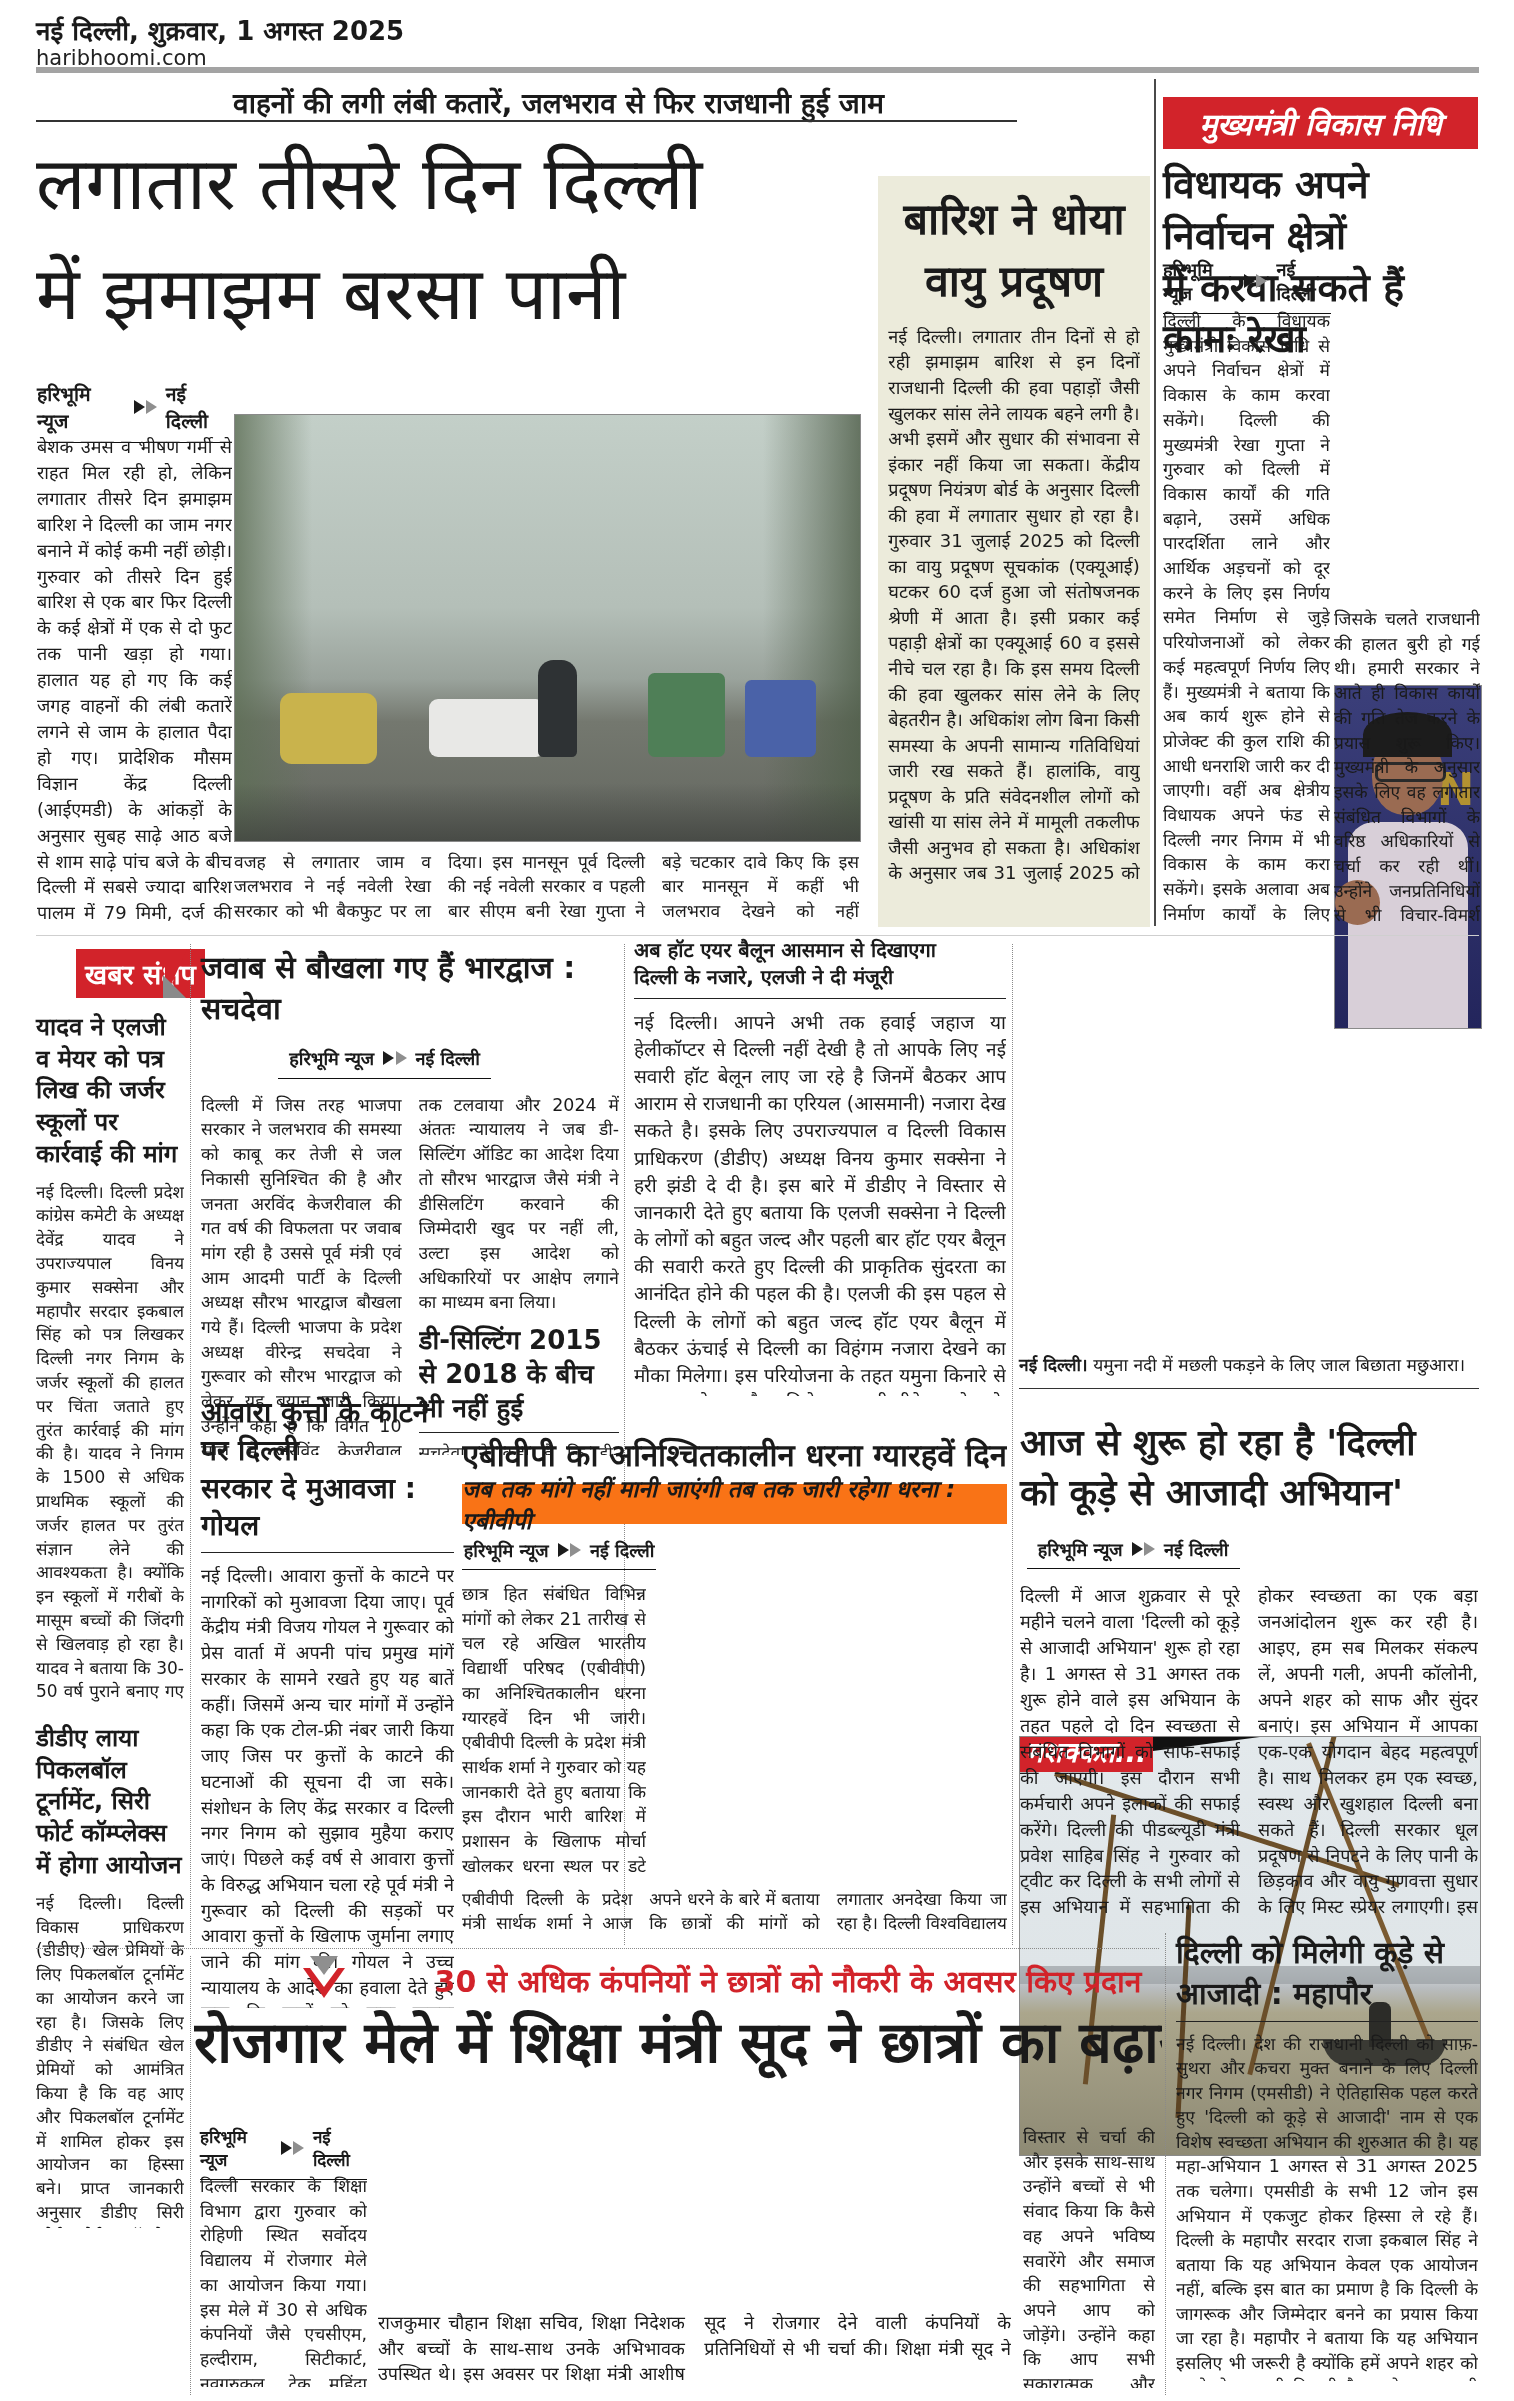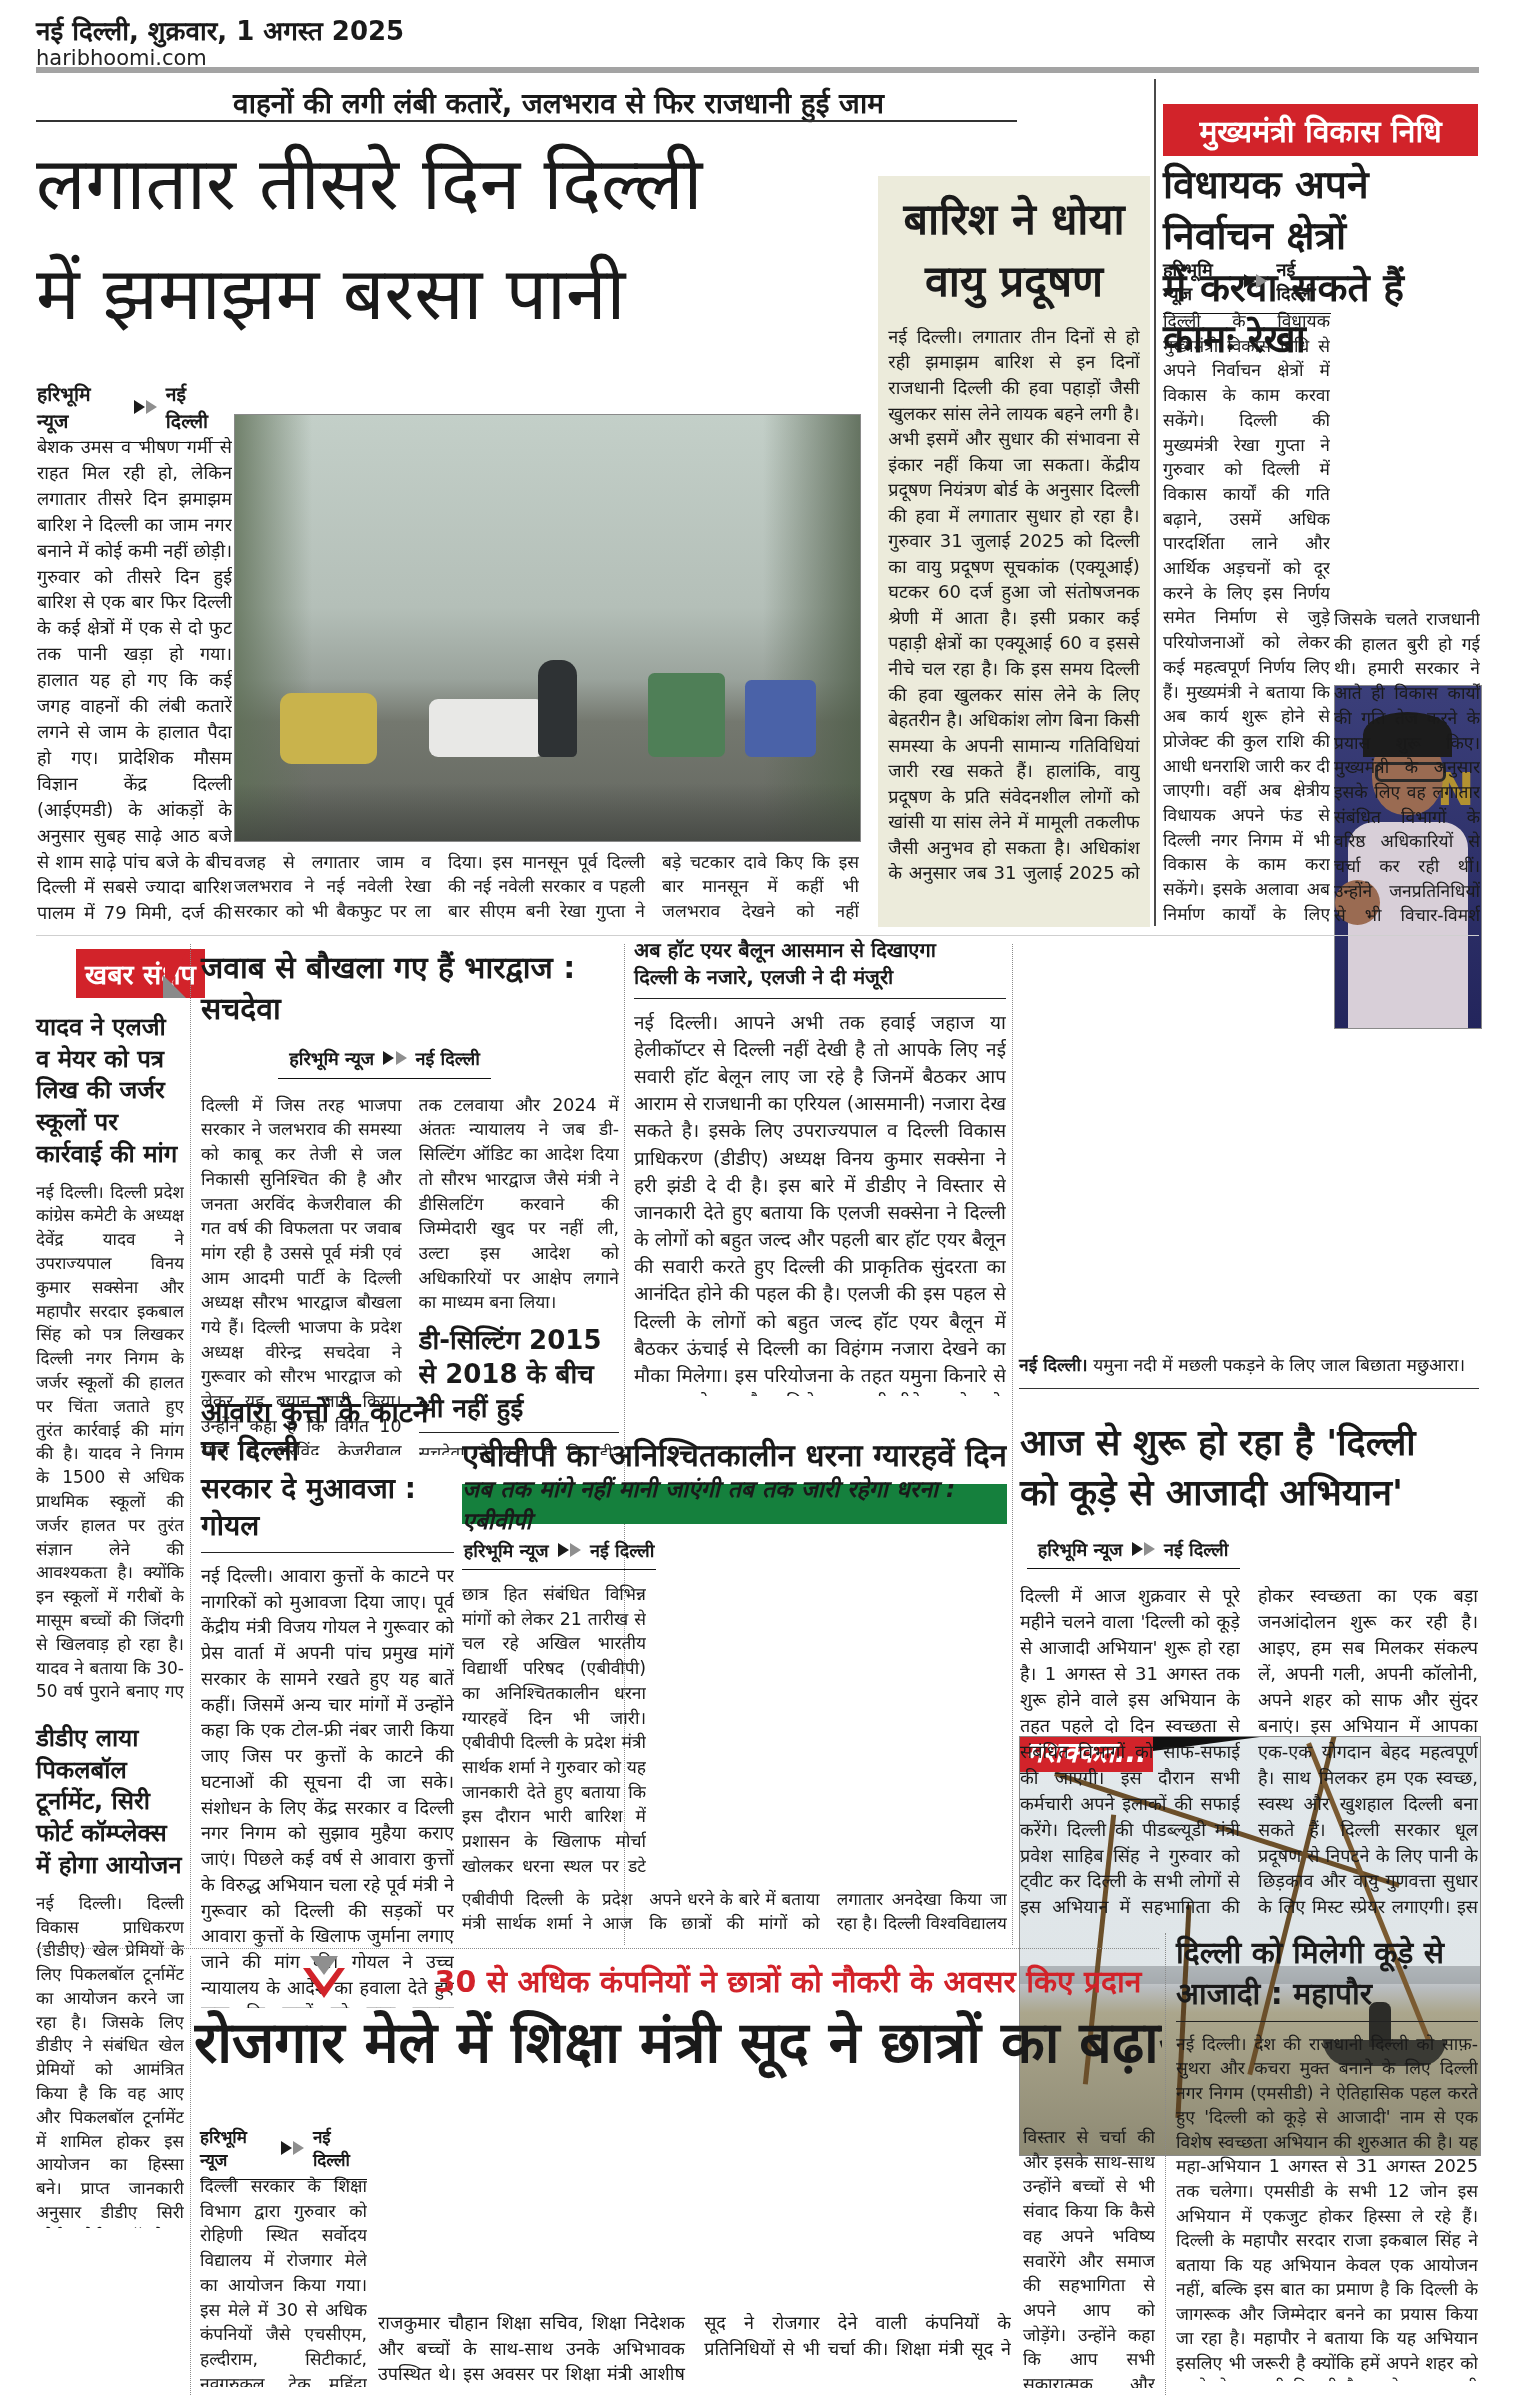--- a/index.html
+++ b/index.html
@@ -67,21 +67,21 @@
   <div class="abs" style="left:878px;top:176px;width:272px;height:751px;background:#ecebdb;padding:11.6px 10.3px;box-sizing:border-box;overflow:hidden;">
     <div style="text-align:center;font-size:43px;font-weight:bold;line-height:1.45;">
       <div>बारिश ने धोया</div>
       <div>वायु प्रदूषण</div>
     </div>
     <div class="jt" style="margin-top:11.6px;font-size:18px;line-height:1.42;height:562px;">नई दिल्ली। लगातार तीन दिनों से हो रही झमाझम बारिश से इन दिनों राजधानी दिल्ली की हवा पहाड़ों जैसी खुलकर सांस लेने लायक बहने लगी है। अभी इसमें और सुधार की संभावना से इंकार नहीं किया जा सकता। केंद्रीय प्रदूषण नियंत्रण बोर्ड के अनुसार दिल्ली की हवा में लगातार सुधार हो रहा है। गुरुवार 31 जुलाई 2025 को दिल्ली का वायु प्रदूषण सूचकांक (एक्यूआई) घटकर 60 दर्ज हुआ जो संतोषजनक श्रेणी में आता है। इसी प्रकार कई पहाड़ी क्षेत्रों का एक्यूआई 60 व इससे नीचे चल रहा है। कि इस समय दिल्ली की हवा खुलकर सांस लेने के लिए बेहतरीन है। अधिकांश लोग बिना किसी समस्या के अपनी सामान्य गतिविधियां जारी रख सकते हैं। हालांकि, वायु प्रदूषण के प्रति संवेदनशील लोगों को खांसी या सांस लेने में मामूली तकलीफ जैसी अनुभव हो सकता है। अधिकांश के अनुसार जब 31 जुलाई 2025 को एक्यूआई 60 दर्ज हुआ है। वहीं यह ठीक एक दिन पहले यानी 30 जुलाई को भी 60 ही दर्ज हुआ था। जबकि इससे पहले 29 जुलाई को 88 एक्यूआई, 28 जुलाई को 66 एक्यूआई, 27 जुलाई के 90 एक्यूआई, 26 जुलाई को 100 एक्यूआई और 25 जुलाई, 2025 को दिल्ली का एक्यूआई 121 दर्ज हुआ जो मध्यम श्रेणी में आता है। दिल्ली में गत वर्ष सबसे साफ व स्वच्छ हवा कोरोना महामारी के दौरान देखने को मिली थी। उस समय एक्यूआई 40 से भी नीचे दर्ज हुआ था।</div>
   </div>
 
   <div class="abs" style="left:1154px;top:79px;width:1.9px;height:847px;background:#4a4a4a;"></div>
 
-  <div class="abs redband" style="left:1163px;top:104px;width:315px;height:52px;font-size:30px;font-weight:bold;">मुख्यमंत्री विकास निधि</div>
+  <div class="abs redband" style="left:1163px;top:97px;width:315px;height:52px;font-size:30px;font-weight:bold;font-style:italic;">मुख्यमंत्री विकास निधि</div>
   <div class="abs" style="left:1163px;top:159px;width:315px;font-size:39px;font-weight:bold;line-height:1.32;">
     <div>विधायक अपने निर्वाचन क्षेत्रों</div>
     <div>में करवा सकते हैं कामः रेखा</div>
   </div>
   <div class="abs" style="left:1163px;top:257px;width:168px;">
     <div class="byline" style="font-size:18px;">
       <span>हरिभूमि न्यूज</span>
       <span class="ffw">
           <i class="tri t1"></i>
           <i class="tri t2"></i>
@@ -171,21 +171,21 @@
     <div class="abs" style="left:133px;top:-7.7px;width:0;height:0;border-top:22px solid #111;border-right:168px solid transparent;"></div>
   </div>
   <div class="abs cap" style="left:1019px;top:1354px;width:460px;">
     <b>नई दिल्ली।</b>
     <span>यमुना नदी में मछली पकड़ने के लिए जाल बिछाता मछुआरा।</span>
   </div>
   <div class="abs hairline" style="left:1019px;top:1388px;width:460px;height:1.3px;"></div>
 
   <div class="abs" style="left:462px;top:1436px;width:545px;">
     <h2 style="font-size:31px;line-height:1.25;white-space:nowrap;overflow:hidden;">एबीवीपी का अनिश्चितकालीन धरना ग्यारहवें दिन भी जारी</h2>
-    <div style="margin-top:9px;background:#15803d;height:40px;display:flex;align-items:center;justify-content:center;font-size:23px;font-weight:bold;font-style:italic;">जब तक मांगे नहीं मानी जाएंगी तब तक जारी रहेगा धरना : एबीवीपी</div>
+    <div style="margin-top:9px;background:#f97316;height:40px;display:flex;align-items:center;justify-content:center;font-size:23px;font-weight:bold;font-style:italic;">जब तक मांगे नहीं मानी जाएंगी तब तक जारी रहेगा धरना : एबीवीपी</div>
     <div style="width:194px;margin-top:14px;">
       <div class="byline" style="font-size:18px;">
         <span>हरिभूमि न्यूज</span>
         <span class="ffw">
             <i class="tri t1"></i>
             <i class="tri t2"></i>
           </span>
         <span>नई दिल्ली</span>
       </div>
     </div>

